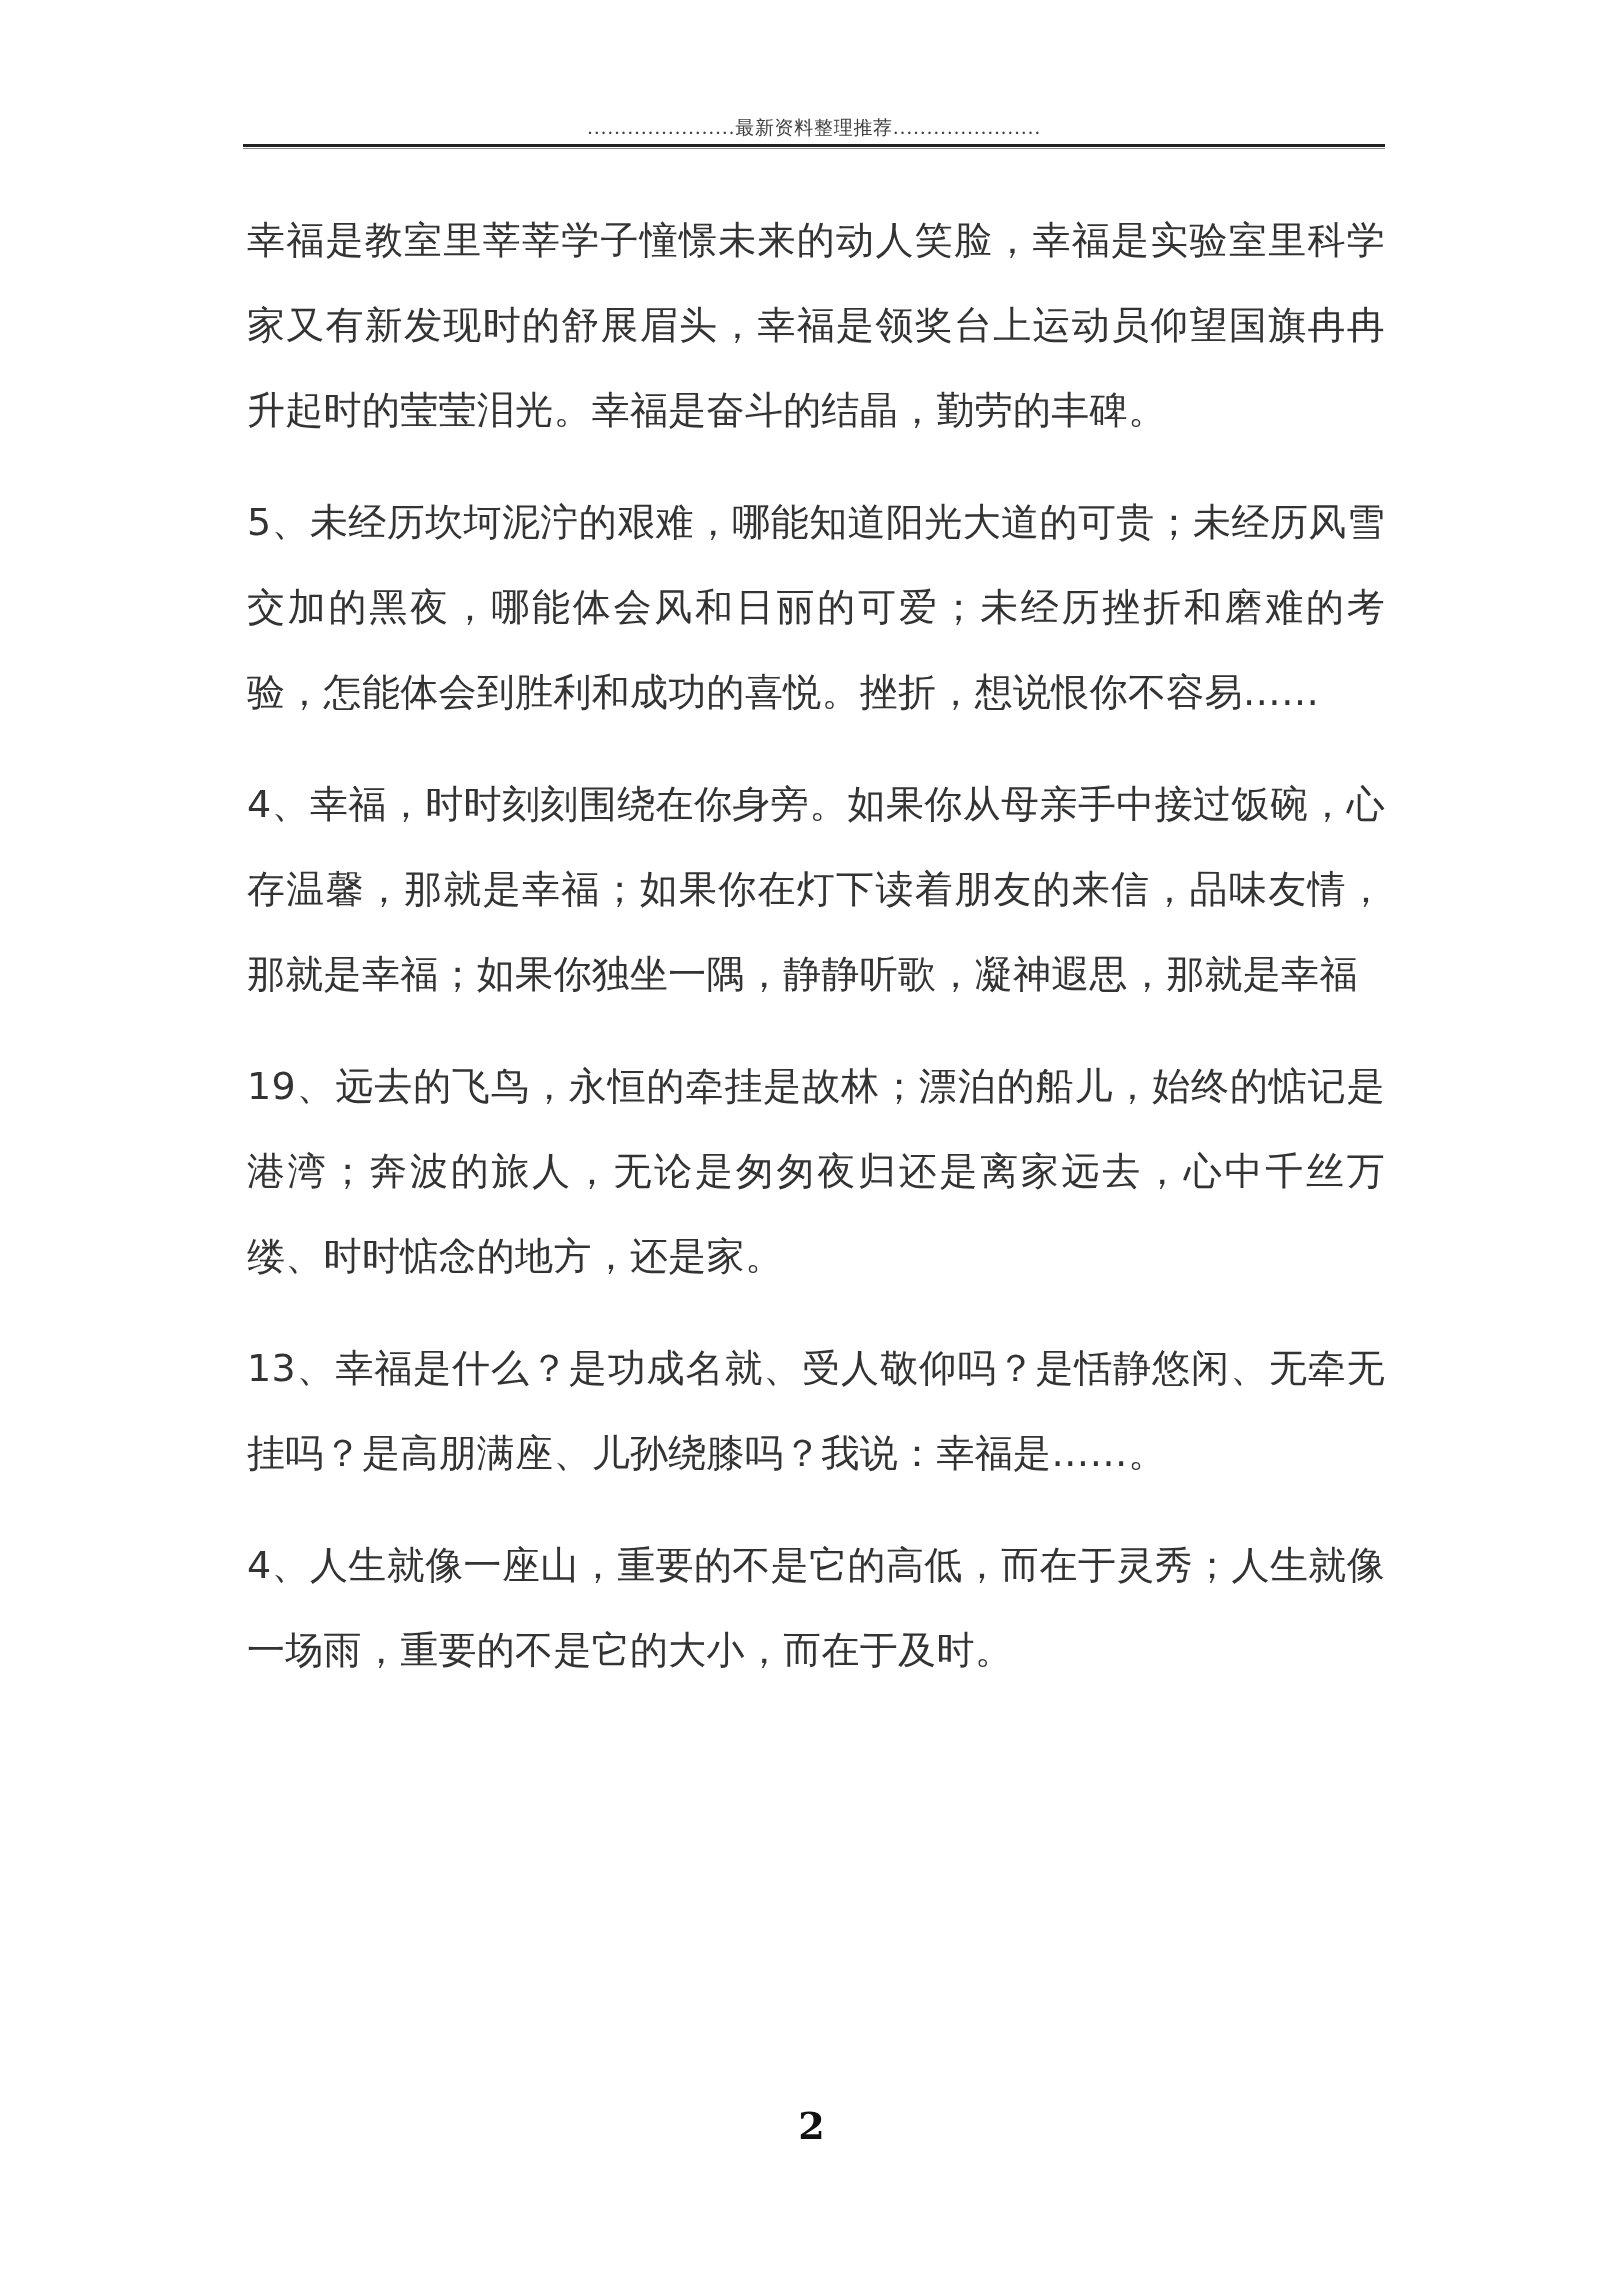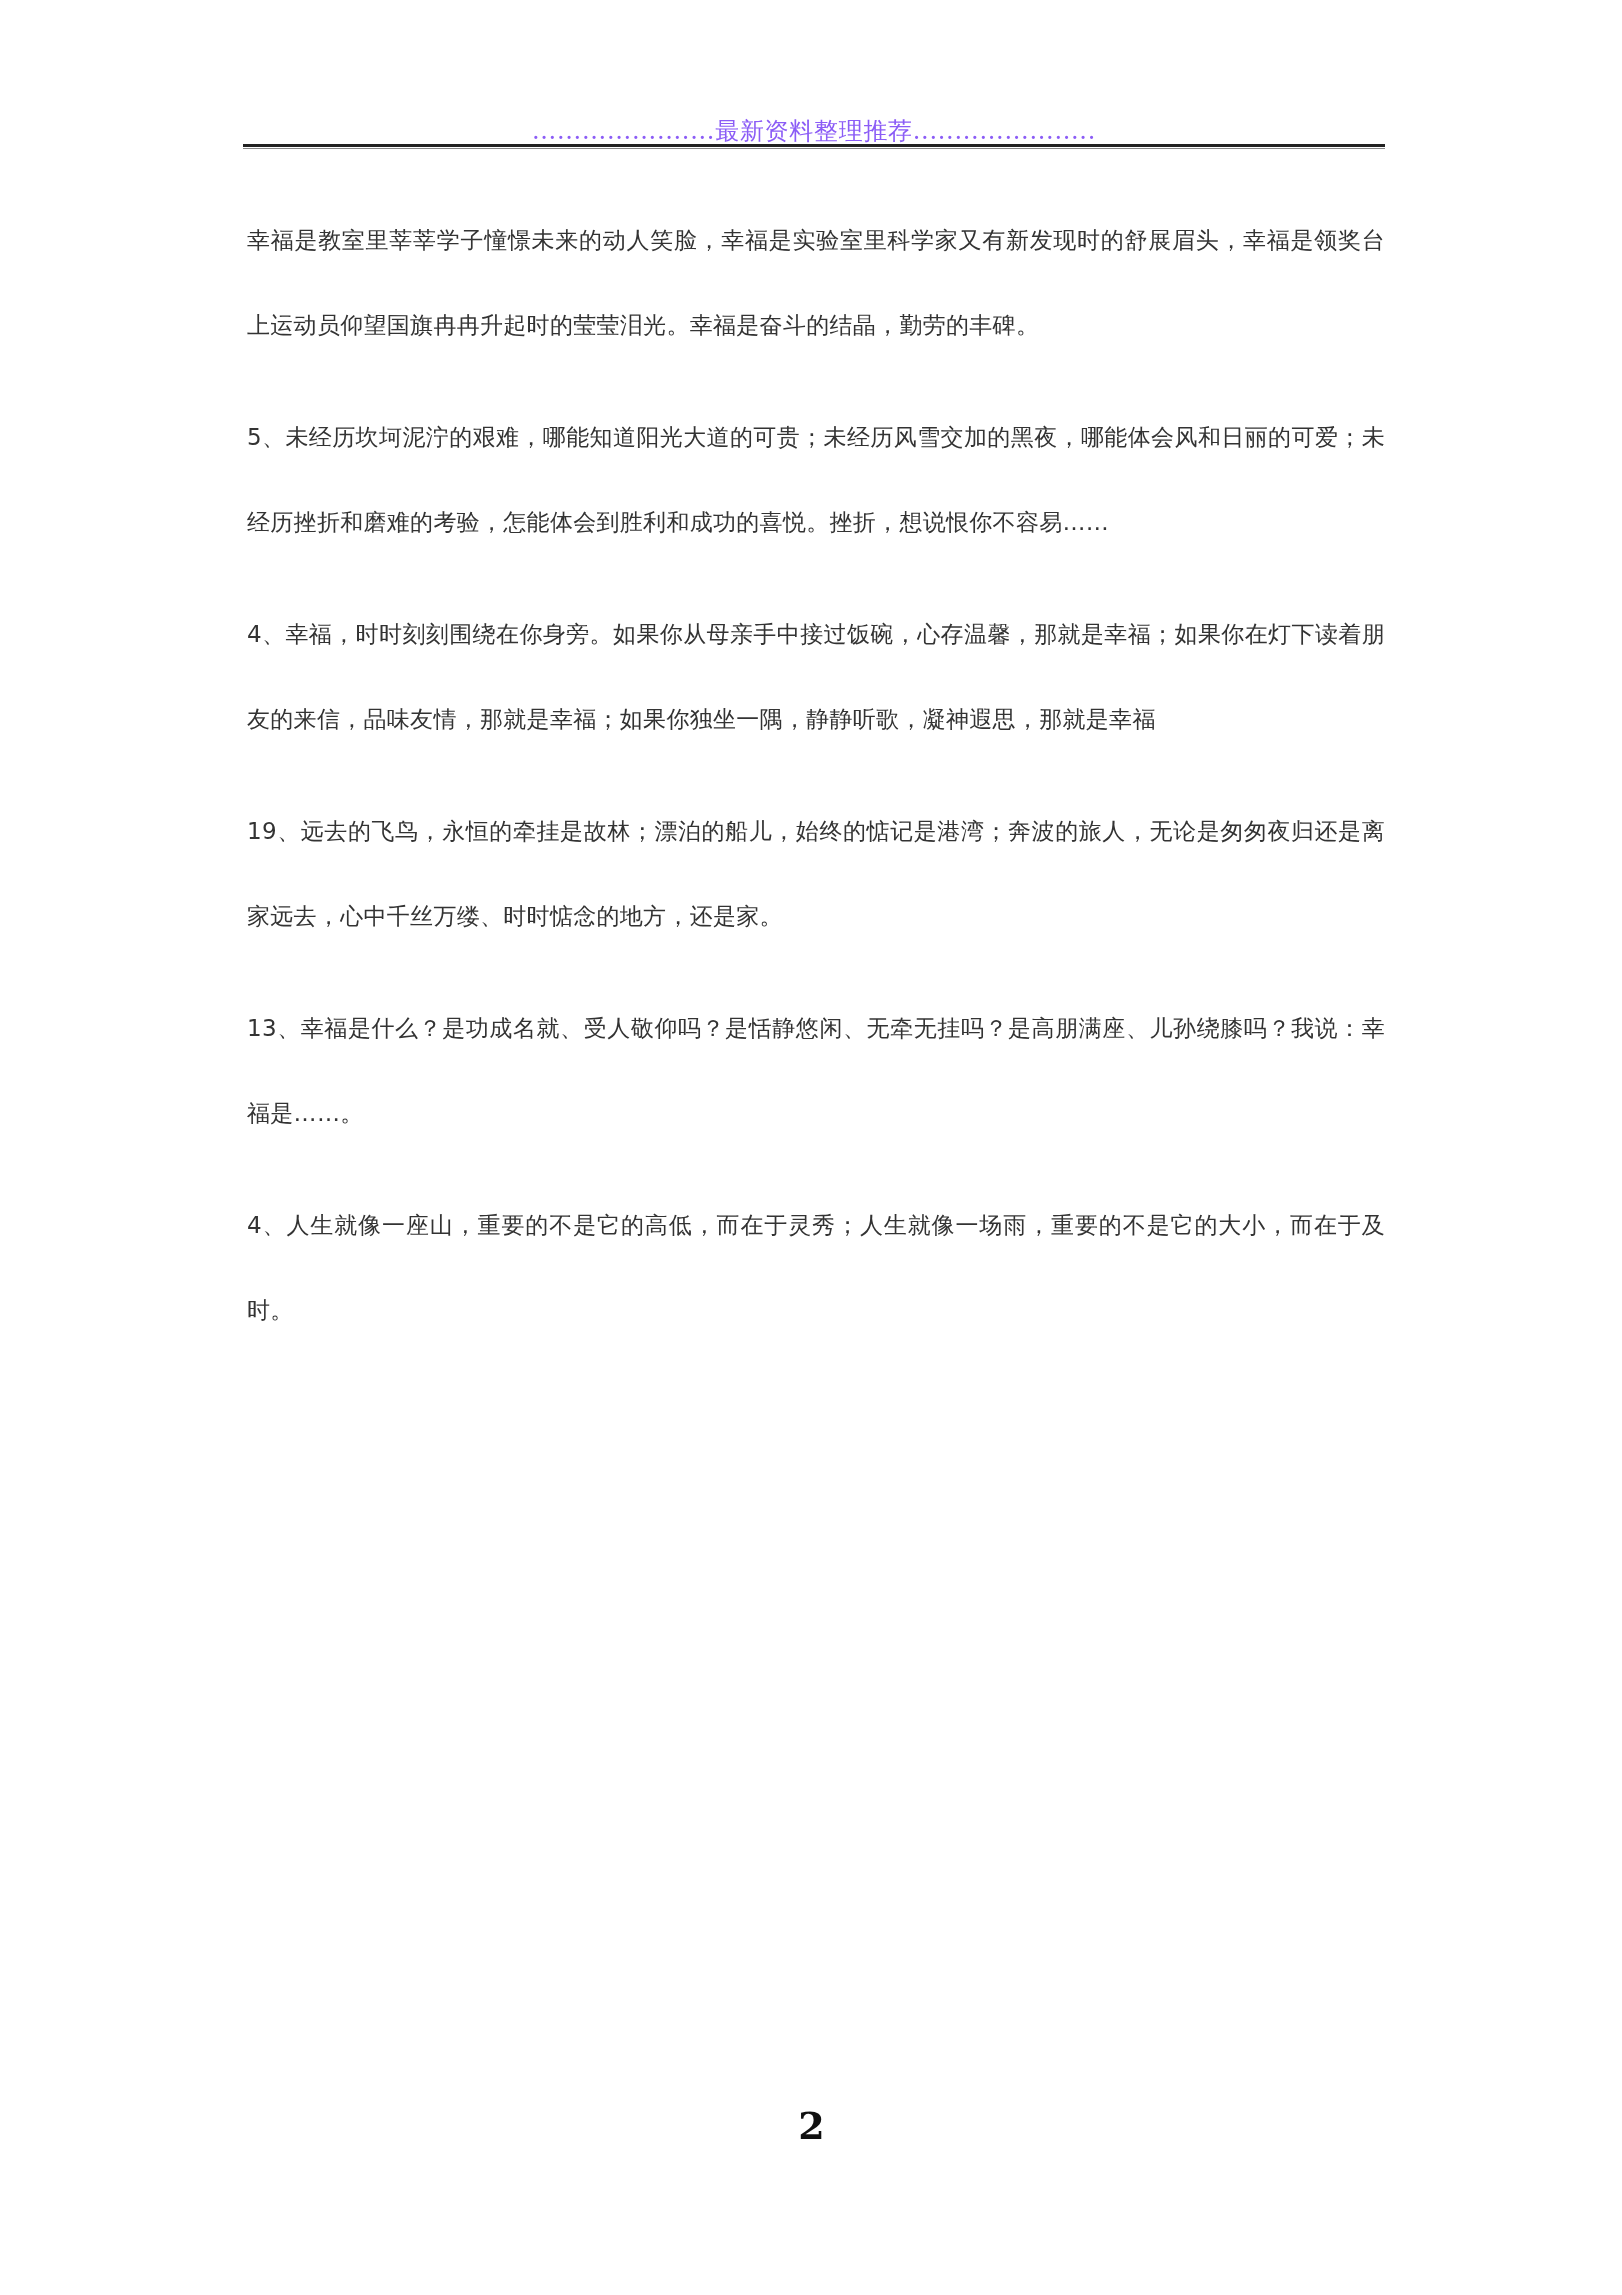--- a/index.html
+++ b/index.html
@@ -1,23 +1,23 @@
 <!DOCTYPE html>
 <html style="font-size:11px"><head>
 <meta charset="utf-8">
 <style>
   html, body { margin:0; padding:0; background:#ffffff; }
   body { width:1623px; height:2295px; position:relative; overflow:hidden;
          font-family:"DejaVu Sans","Liberation Sans",sans-serif; color:#333333; }
   .header { position:absolute; left:243px; top:115px; width:1142px; text-align:center;
-            font-family:"DejaVu Serif","Liberation Serif",serif; font-size:24px; color:#8b5cf6; letter-spacing:0.7px; }
+            font-family:"DejaVu Serif","Liberation Serif",serif; font-size:19px; color:#404040; letter-spacing:0.7px; }
   .rule { position:absolute; left:243px; top:144px; width:1142px; height:2.7px; background:#222; }
   .rule2 { position:absolute; left:243px; top:148px; width:1142px; height:0.7px; background:#888; }
   .content { position:absolute; left:247px; top:198px; width:1138px; }
-  .para { font-size:23px; line-height:85px; margin:0 0 27px 0; text-align:justify; color:#333; letter-spacing:0.3px; }
+  .para { font-size:38px; line-height:85px; margin:0 0 27px 0; text-align:justify; color:#333; letter-spacing:0.3px; }
   .pageno { position:absolute; left:0; width:1623px; top:2103px; text-align:center;
             font-family:"DejaVu Serif","Liberation Serif",serif; font-weight:bold; font-size:38px; color:#111; }
 </style>
 </head>
 <body>
 
 <div class="header">......................最新资料整理推荐......................</div>
 <div class="rule"></div>
 <div class="rule2"></div>
 

